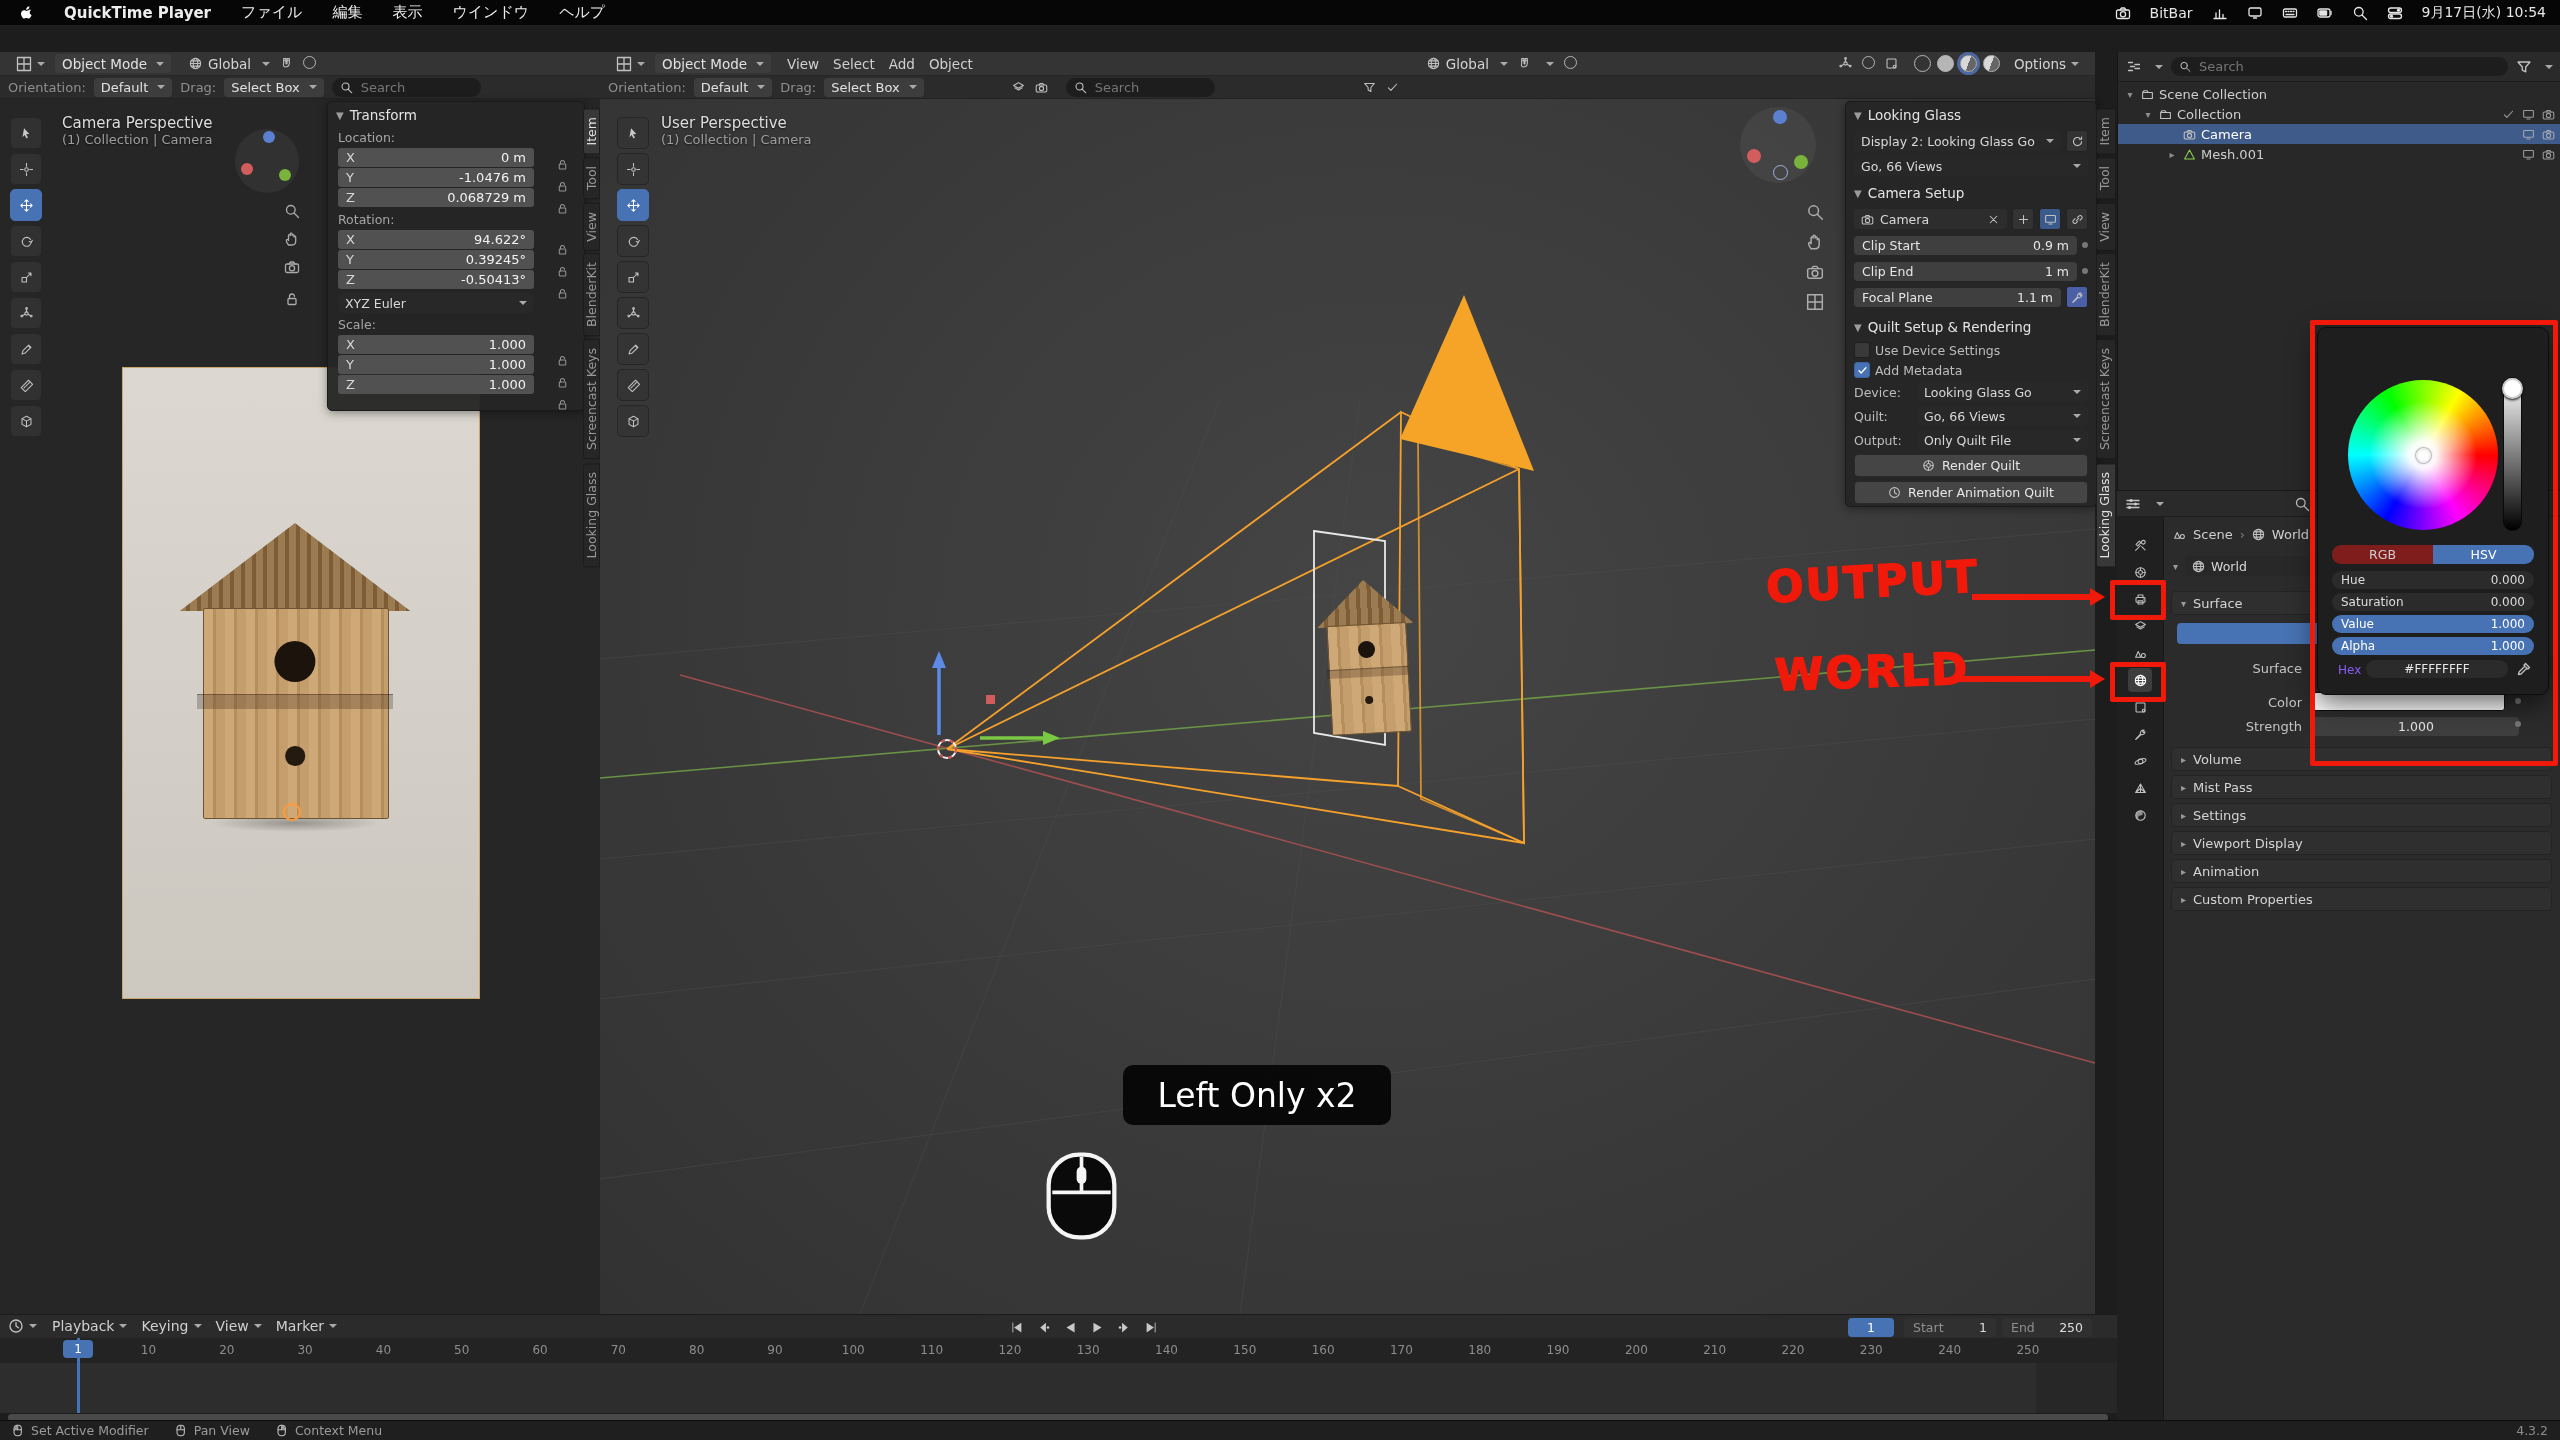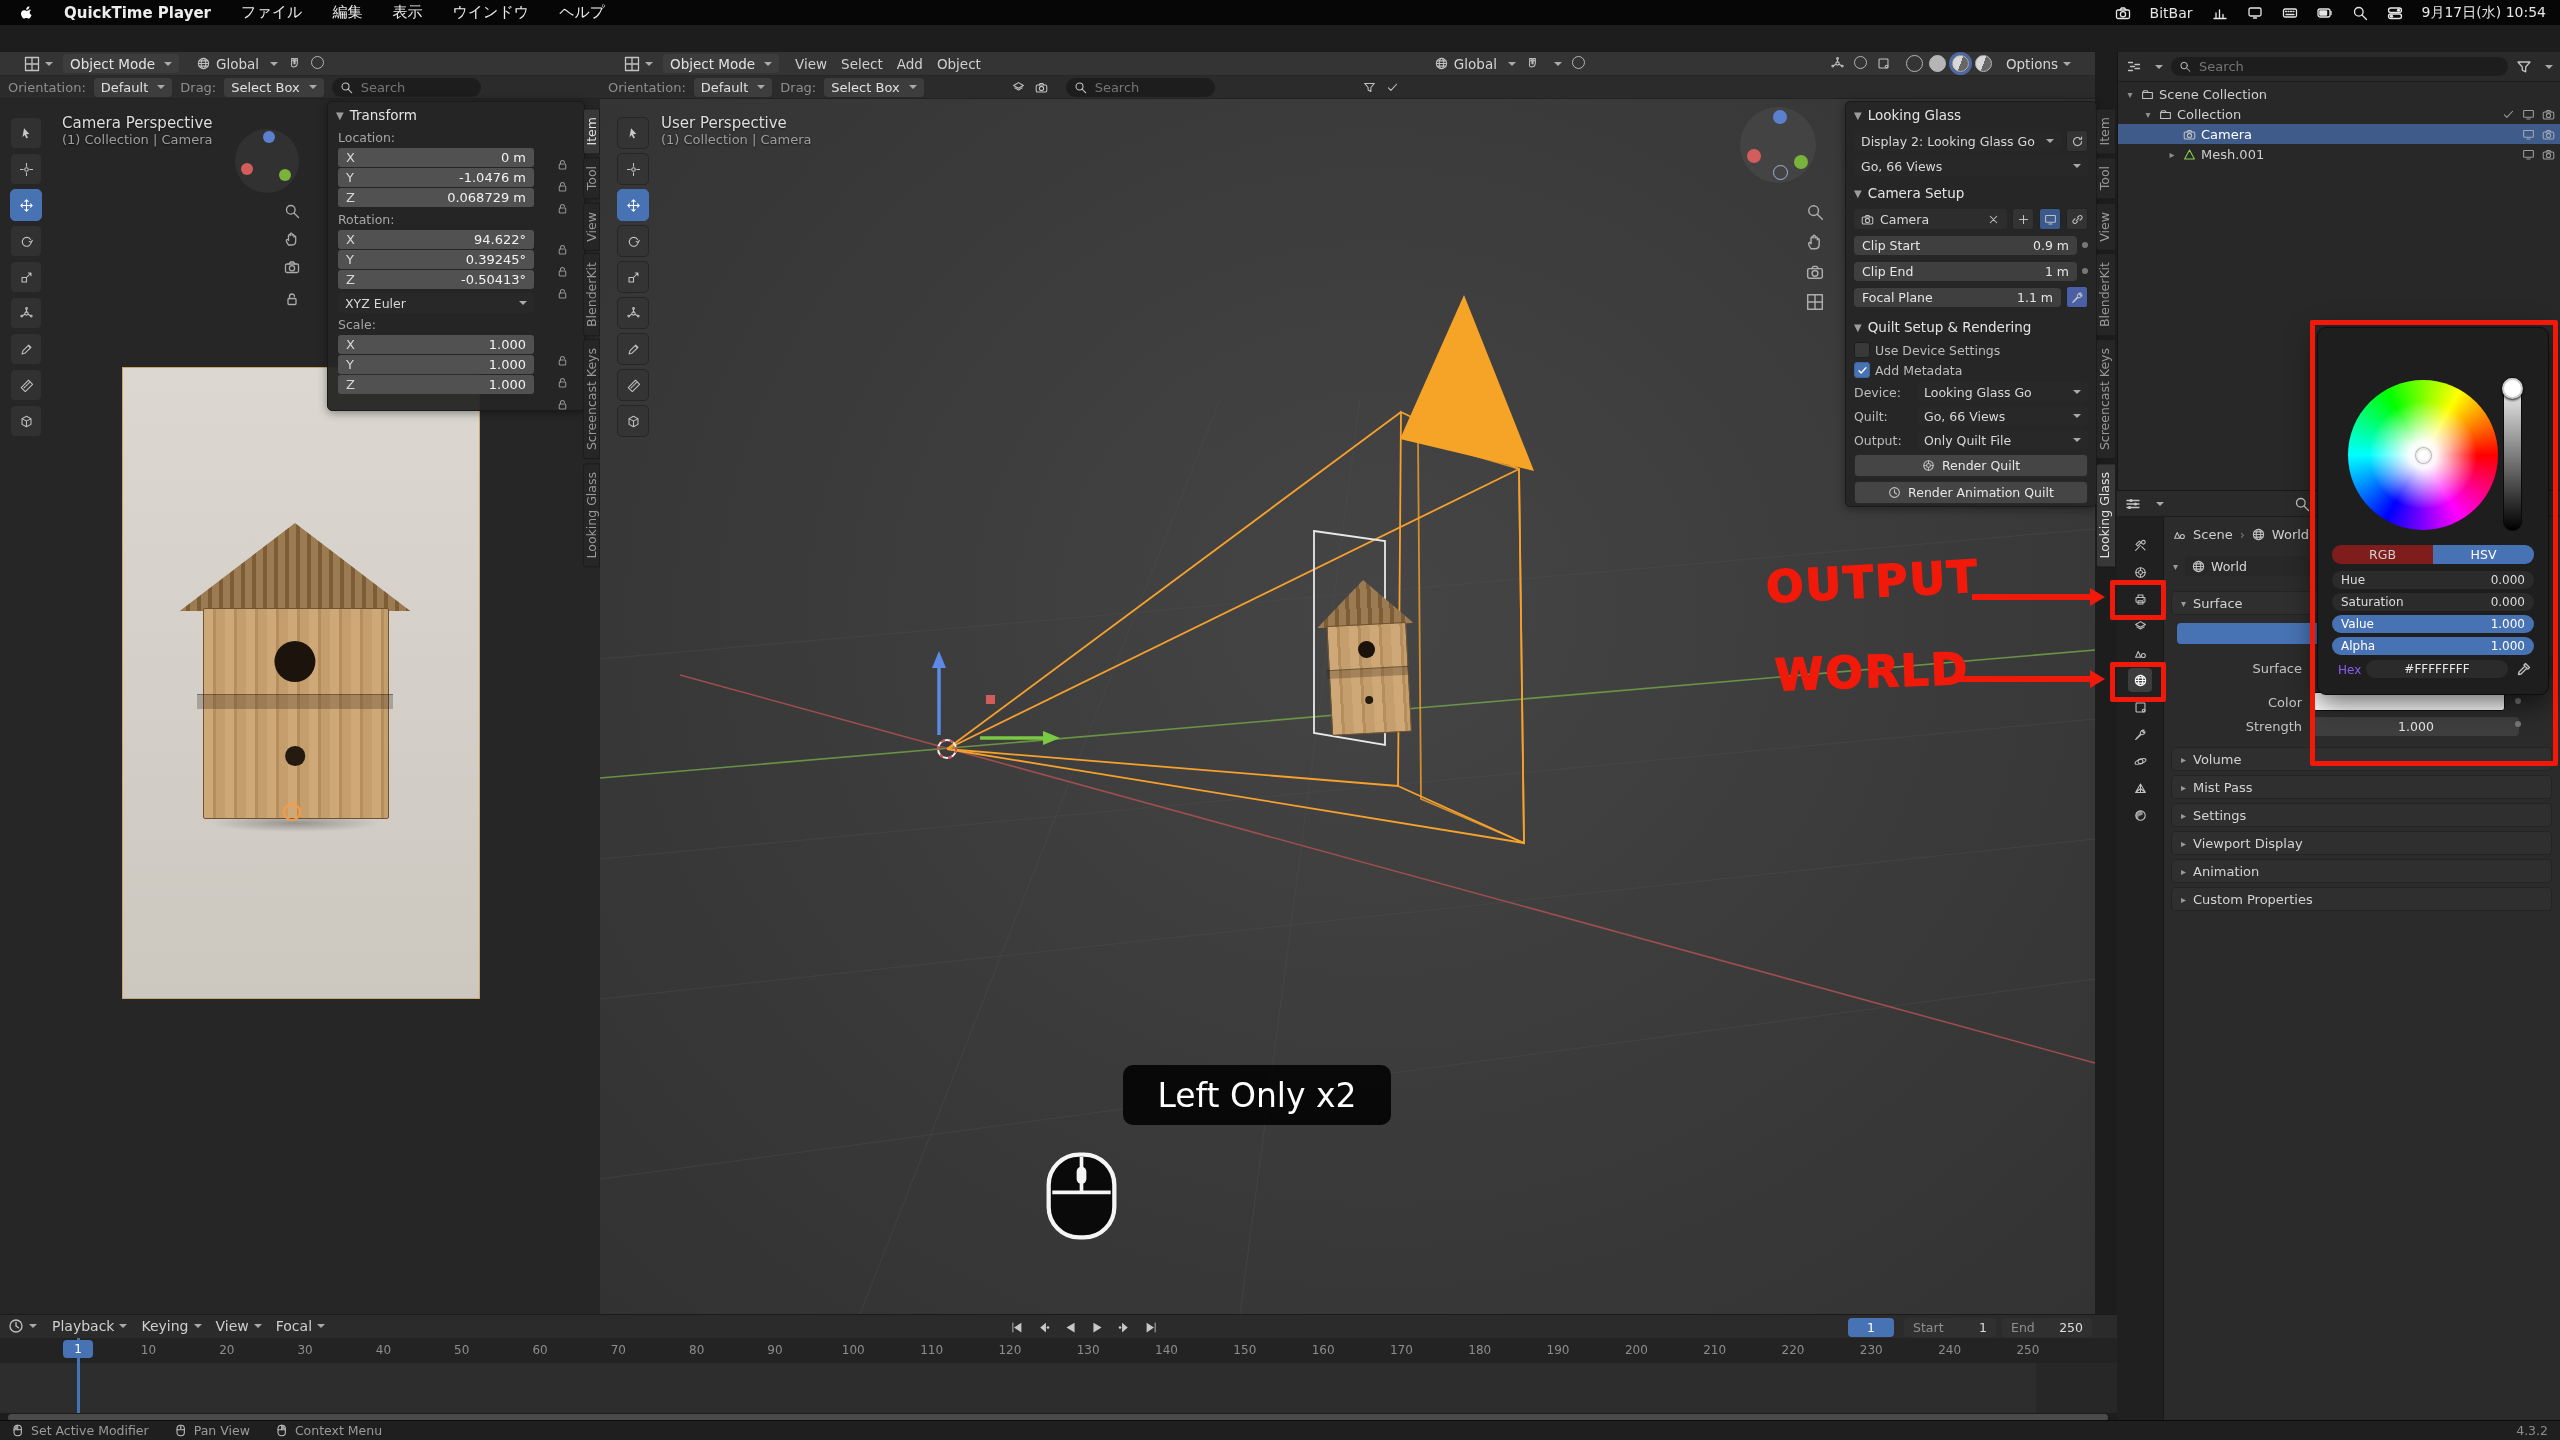--- a/index.html
+++ b/index.html
@@ -17,21 +17,21 @@
   
   #menubar{left:0;top:0;width:2560px;height:25px;background:#060606;color:#ededed;display:flex;align-items:center;font-size:15px;}
   .mb-item{margin-right:30px;cursor:default;}
   #mb-right{position:absolute;right:14px;top:0;height:25px;display:flex;align-items:center;gap:19px;color:#e6e6e6;}
   #mb-right svg.i{stroke:#e6e6e6;}
   
   #titlebar{left:0;top:25px;width:2560px;height:27px;background:linear-gradient(#343335,#2b2a2c);border-bottom:1px solid #161616;}
   .light{position:absolute;top:6px;width:15px;height:15px;border-radius:50%;}
   #wtitle{position:absolute;left:0;right:0;top:0;height:27px;display:flex;align-items:center;justify-content:center;gap:8px;color:#b4b4b4;font-size:17px;}
   
-  .bh-row1{background:#343434;border-bottom:1px solid #272727;display:flex;align-items:center;gap:10px;padding:0 24px;font-size:13.5px;color:#d4d4d4;}
+  .bh-row1{background:#343434;border-bottom:1px solid #272727;display:flex;align-items:center;gap:10px;padding:0 16px;font-size:13.5px;color:#d4d4d4;}
   .bh-row2{background:#2b2b2b;border-bottom:1px solid #222;display:flex;align-items:center;gap:8px;padding:0 8px;font-size:13px;color:#c4c4c4;}
   .hmenu{margin-right:14px;color:#d0d0d0;cursor:default;}
   .hdrop{display:flex;align-items:center;background:#3d3d3d;border-radius:4px;height:19px;padding:0 7px;gap:4px;color:#e2e2e2;}
   .dimlbl{color:#8f8f8f;}
   .srch{display:flex;align-items:center;gap:6px;background:#1d1d1d;border-radius:10px;height:19px;padding:0 8px;}
   .srch input{background:transparent;border:none;outline:none;color:#737373;font-size:13px;width:110px;font-family:inherit;}
   .sph{width:15px;height:15px;border-radius:50%;border:1.5px solid #b5b5b5;display:inline-block;}
   .sph.fill{background:#b5b5b5;}
   .sph.half{background:linear-gradient(110deg,#d8d8d8 50%,#666 50%);}
   .sphwrap{display:flex;gap:6px;align-items:center;background:transparent;padding:2px 4px;border-radius:4px;}
@@ -1309,21 +1309,21 @@
         </span>
         <span class="hmenu flex">
           <span>Keying</span>
           <span class="cv"></span>
         </span>
         <span class="hmenu flex">
           <span>View</span>
           <span class="cv"></span>
         </span>
         <span class="hmenu flex">
-          <span>Focal</span>
+          <span>Marker</span>
           <span class="cv"></span>
         </span>
       </span>
     <span class="transport" style="left:1005px;top:3px">
       <span class="tpb">
           <svg viewBox="0 0 16 16">
             <use href="#skip-s"></use>
           </svg>
         </span>
       <span class="tpb">

